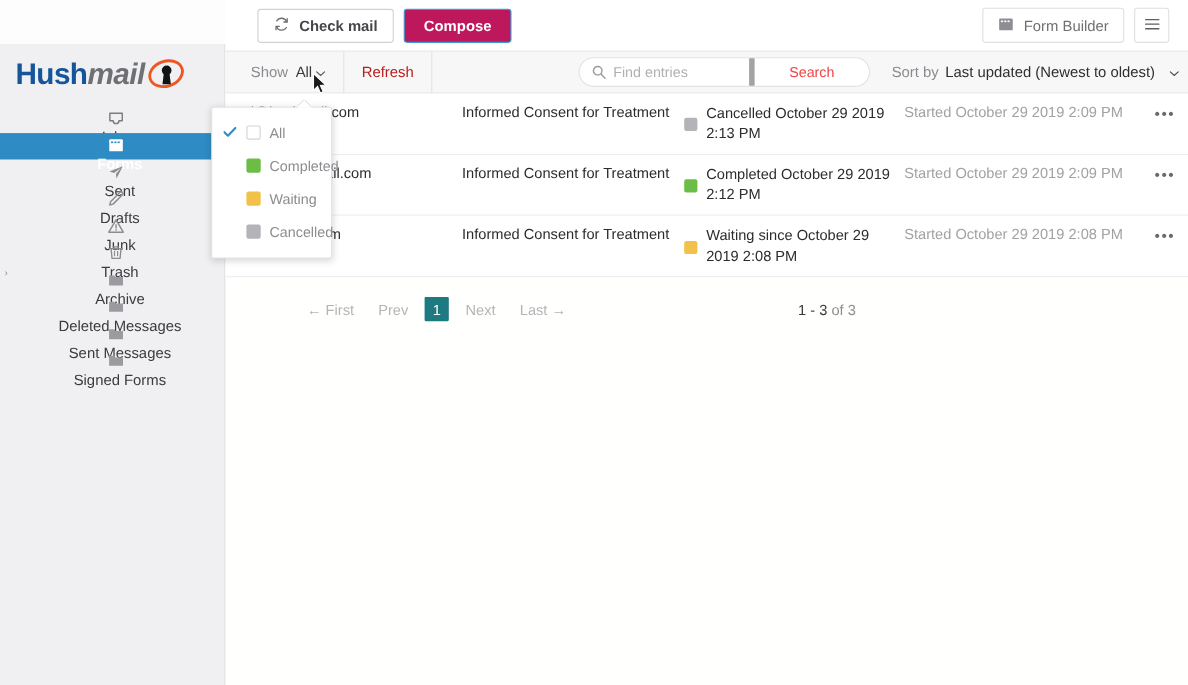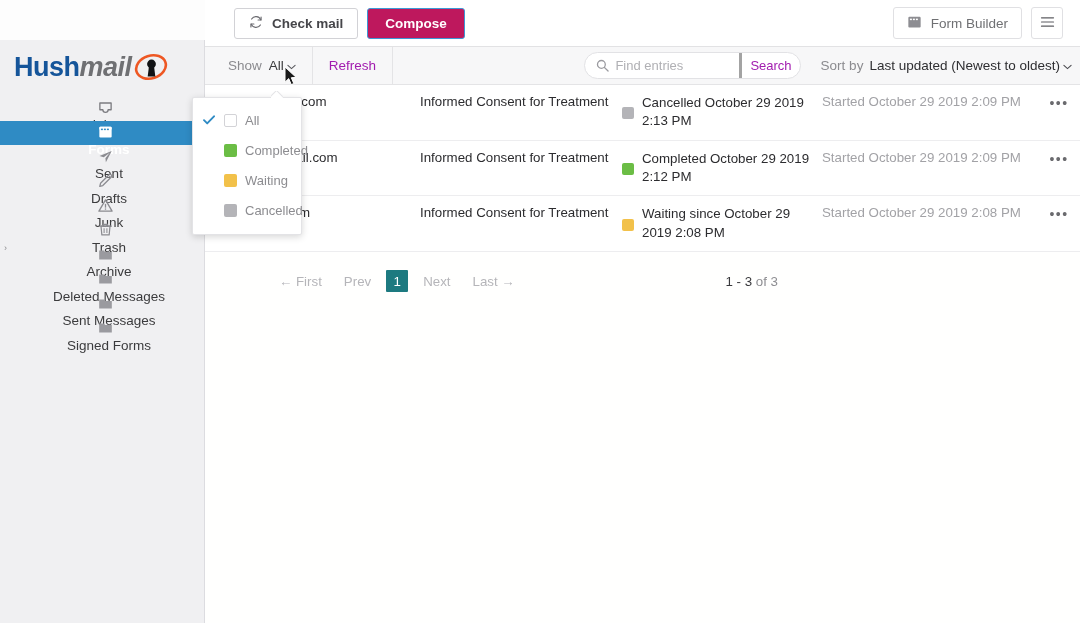--- a/index.html
+++ b/index.html
@@ -84,43 +84,43 @@
     background: #f7f7f8;
     border-bottom: 1px solid #e4e4e6;
     display: flex; align-items: center;
     padding-left: 23px;
     font-size: 13.5px;
   }
   .show-group { display: flex; align-items: center; gap: 7px; height: 38px; padding-right: 16px; }
   .show-label { color: #8b8b8f; }
   .show-value { color: #3b3b3d; display: inline-flex; align-items: center; gap: 3px; }
   .divider-v { width: 1px; height: 38px; background: #e4e4e6; }
-  .refresh-btn { color: #a21caf; padding: 13px 16px; height: 38px; display:flex; align-items:center; cursor: pointer; }
+  .refresh-btn { color: #b91c1c; padding: 13px 16px; height: 38px; display:flex; align-items:center; cursor: pointer; }
   .refresh-right-div { width: 1px; height: 38px; background: #e4e4e6; }
   .subbar-spacer { flex: 1 1 auto; }
 
   .searchbox {
     display: flex; align-items: center;
     height: 27px; border: 1px solid #e2e2e5; border-radius: 14px;
     background: #fff; overflow: hidden;
   }
   .search-icon-wrap { padding: 0 6px 0 11px; display: flex; align-items:center; }
   .search-input {
     border: none; outline: none; font-size: 13px; color: #4a4a4d;
     width: 124px; background: transparent;
     font-family: "Liberation Sans", sans-serif;
   }
   .search-input::placeholder { color: #b0b0b4; }
   .search-btn {
-    border-left: 3px solid #a3a3a3; height: 27px; display:flex; align-items:center;
-    padding: 0 8px; color: #a21caf; font-size: 13px; cursor: pointer;
+    border-left: 5px solid #a3a3a3; height: 27px; display:flex; align-items:center;
+    padding: 0 31px; color: #ef4444; font-size: 13px; cursor: pointer;
   }
   .sortby { display: flex; align-items: center; gap: 6px; margin-left: 20px; margin-right: 8px; }
   .sort-label { color: #8b8b8f; font-size: 13.5px; }
-  .sort-value { color: #2e2e31; font-size: 13.5px; display: inline-flex; align-items: center; gap: 3px; cursor: pointer; }
+  .sort-value { color: #2e2e31; font-size: 13.5px; display: inline-flex; align-items: center; gap: 13px; cursor: pointer; }
 
   
   .table { background: #fff; }
   .row {
     display: flex; align-items: flex-start;
     border-bottom: 1px solid #ededef;
     min-height: 44px;
     padding-top: 9px; padding-bottom: 9px;
     font-size: 13.3px; color: #2c2c2f;
   }

